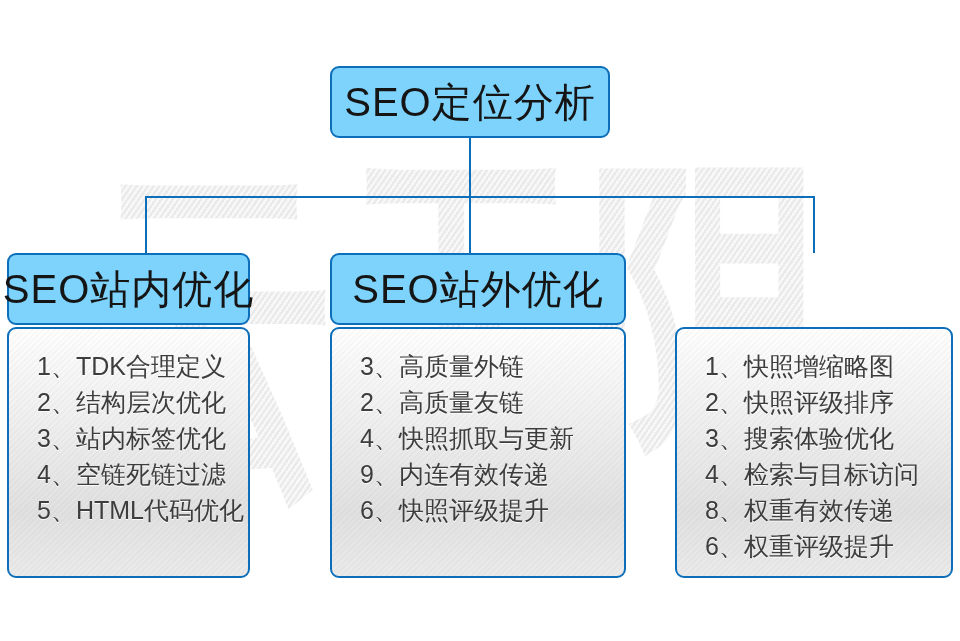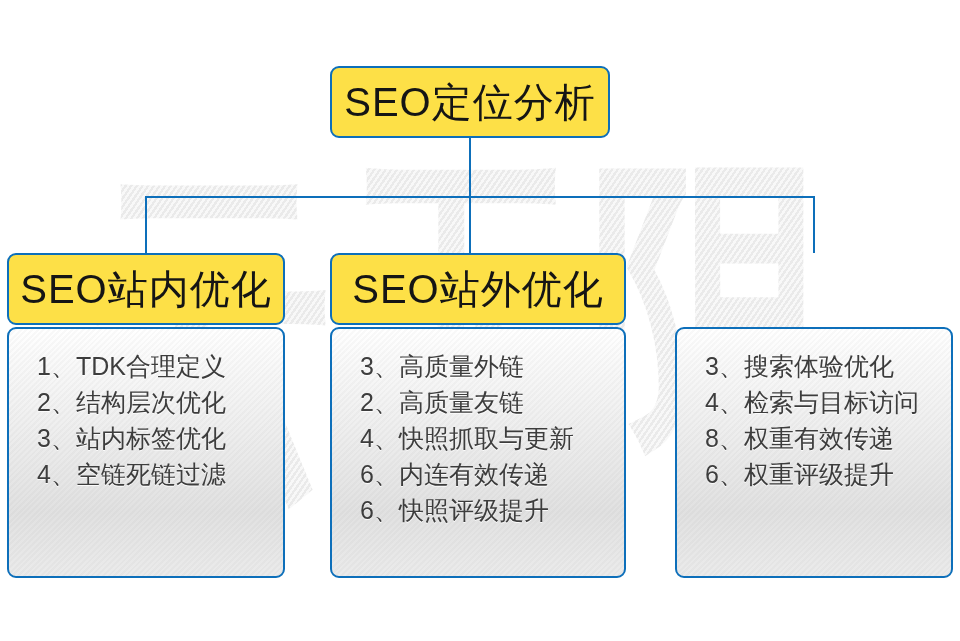--- a/index.html
+++ b/index.html
@@ -41,21 +41,21 @@
   }
   .v-root {left:469px;top:138px;width:2px;height:59px;}
   .h-main {left:145px;top:196px;width:670px;height:2px;}
   .v-left {left:145px;top:197px;width:2px;height:56px;}
   .v-mid  {left:469px;top:197px;width:2px;height:56px;}
   .v-right{left:813px;top:197px;width:2px;height:56px;}
   
   .node{
     position:absolute;
     box-sizing:border-box;
-    background:#fde047;
+    background:#7dd3fc;
     border:2px solid var(--border);
     border-radius:9px;
     display:flex;
     align-items:center;
     justify-content:center;
     z-index:2;
   }
   .root-node{
     left:330px;top:66px;width:280px;height:72px;
   }
@@ -72,21 +72,21 @@
     display:block;
     overflow:hidden;
   }
   .col-list::before{
     content:"";
     position:absolute;inset:0;
     border-radius:7px;
     background:repeating-linear-gradient(135deg,rgba(0,0,0,0.022) 0,rgba(0,0,0,0.022) 2px,transparent 2px,transparent 4px);
     pointer-events:none;
   }
-  .col-left  {left:7px;  width:278px;}
+  .col-left  {left:7px;  width:243px;}
   .col-mid   {left:330px;width:296px;}
   .col-right {left:675px;width:278px;}
   .item-list{
     list-style:none;
     margin:0;
     padding:19px 12px 0 28px;
     position:relative;
   }
   .item-list li{
     font-size:25px;
@@ -115,38 +115,41 @@
 
   <div class="node col-header col-left">
     <span class="node-title">SEO站内优化</span>
   </div>
   <div class="node col-list col-left">
     <ul class="item-list">
       <li>1、TDK合理定义</li>
       <li>2、结构层次优化</li>
       <li>3、站内标签优化</li>
       <li>4、空链死链过滤</li>
+      <li>5、HTML代码优化</li>
     </ul>
   </div>
 
   <div class="node col-header col-mid">
     <span class="node-title">SEO站外优化</span>
   </div>
   <div class="node col-list col-mid">
     <ul class="item-list">
       <li>3、高质量外链</li>
       <li>2、高质量友链</li>
       <li>4、快照抓取与更新</li>
-      <li>6、内连有效传递</li>
+      <li>9、内连有效传递</li>
       <li>6、快照评级提升</li>
     </ul>
   </div>
 
   <div class="node col-list col-right">
     <ul class="item-list">
+      <li>1、快照增缩略图</li>
+      <li>2、快照评级排序</li>
       <li>3、搜索体验优化</li>
       <li>4、检索与目标访问</li>
       <li>8、权重有效传递</li>
       <li>6、权重评级提升</li>
     </ul>
   </div>
 
 </div>
 
 </body></html>

